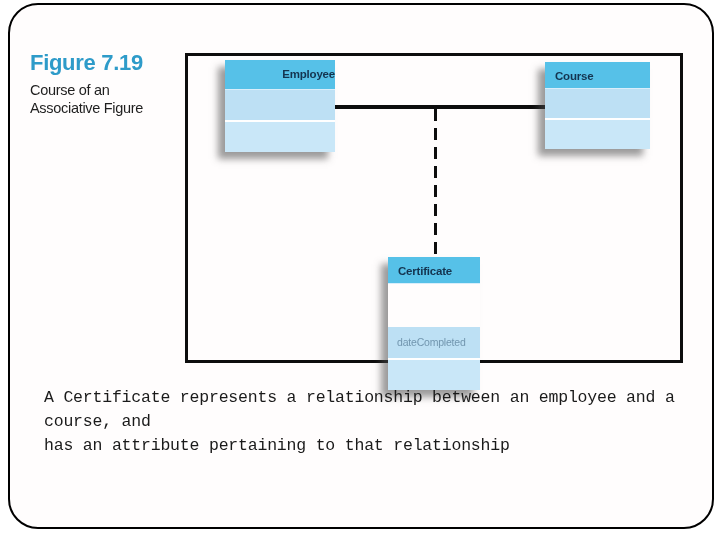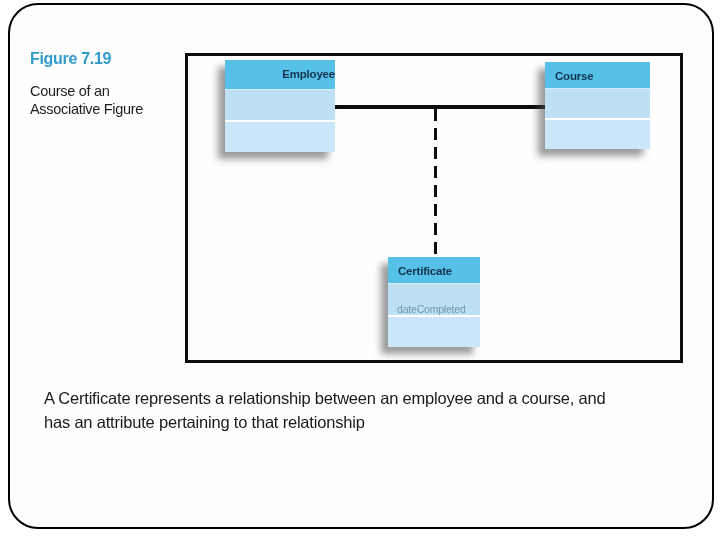--- a/index.html
+++ b/index.html
@@ -20,25 +20,25 @@
     position: absolute;
     left: 8px; top: 3px;
     width: 702px; height: 522px;
     border: 2px solid var(--slide_border, #000000);
     border-radius: 30px;
     background: #fffdfd;
   }
   
   .figure-label { position: absolute; left: 30px; top: 50px; width: 150px; }
   .figure-title {
-    font-size: 16px;
+    font-size: 22px;
     font-weight: bold;
     color: var(--accent_figure, #2E9BC9);
     letter-spacing: -0.3px;
-    margin-bottom: 14px;
+    margin-bottom: 5px;
   }
   .figure-subtitle {
     font-size: 14.5px;
     color: #1f1f1f;
     line-height: 18px;
     letter-spacing: -0.3px;
   }
   
   .diagram-frame {
     position: absolute;
@@ -82,22 +82,23 @@
     background: var(--class_body_bg_top, #BDE0F4);
     border-bottom: 2px solid #ffffff;
     box-sizing: border-box;
   }
   .uml-sec2 {
     background: var(--class_body_bg_bottom, #C9E7F8);
   }
   .uml-attr {
     color: var(--attribute_text, #7296AF);
     font-size: 10.5px;
-    padding: 19px 0 0 9px;
+    padding: 9px 0 0 9px;
     letter-spacing: -0.2px;
+    margin-top: 43px;
   }
   #class-employee { left: 225px; top: 60px; width: 110px; }
   #class-employee .uml-header { height: 30px; text-align: right; }
   #class-employee .uml-sec1 { height: 32px; }
   #class-employee .uml-sec2 { height: 30px; }
 
   #class-course { left: 545px; top: 62px; width: 105px; }
   #class-course .uml-header { height: 27px; }
   #class-course .uml-sec1 { height: 31px; }
   #class-course .uml-sec2 { height: 29px; }
@@ -109,20 +110,21 @@
 
   
   .caption {
     position: absolute;
     left: 44px; top: 386px;
     width: 650px;
     font-size: 16.5px;
     line-height: 24px;
     color: var(--caption_text, #1A1A1A);
     letter-spacing: -0.2px;
+    font-family: Liberation Mono, monospace;
   }
 </style>
 </head>
 <body>
 
 <div class="stage">
 
   <div class="slide-frame"></div>
 
   <div class="figure-label">

